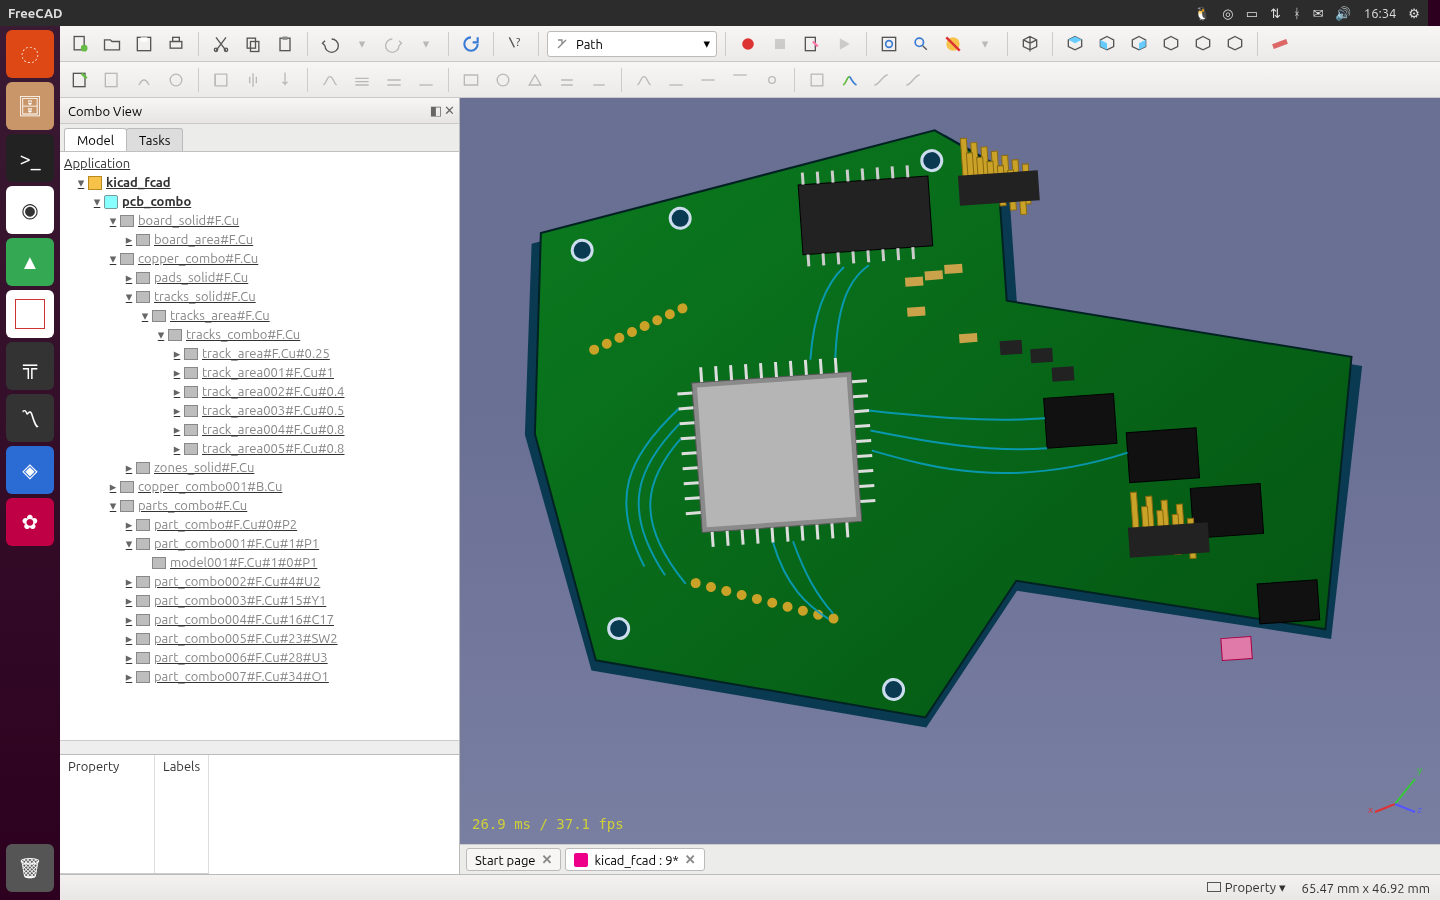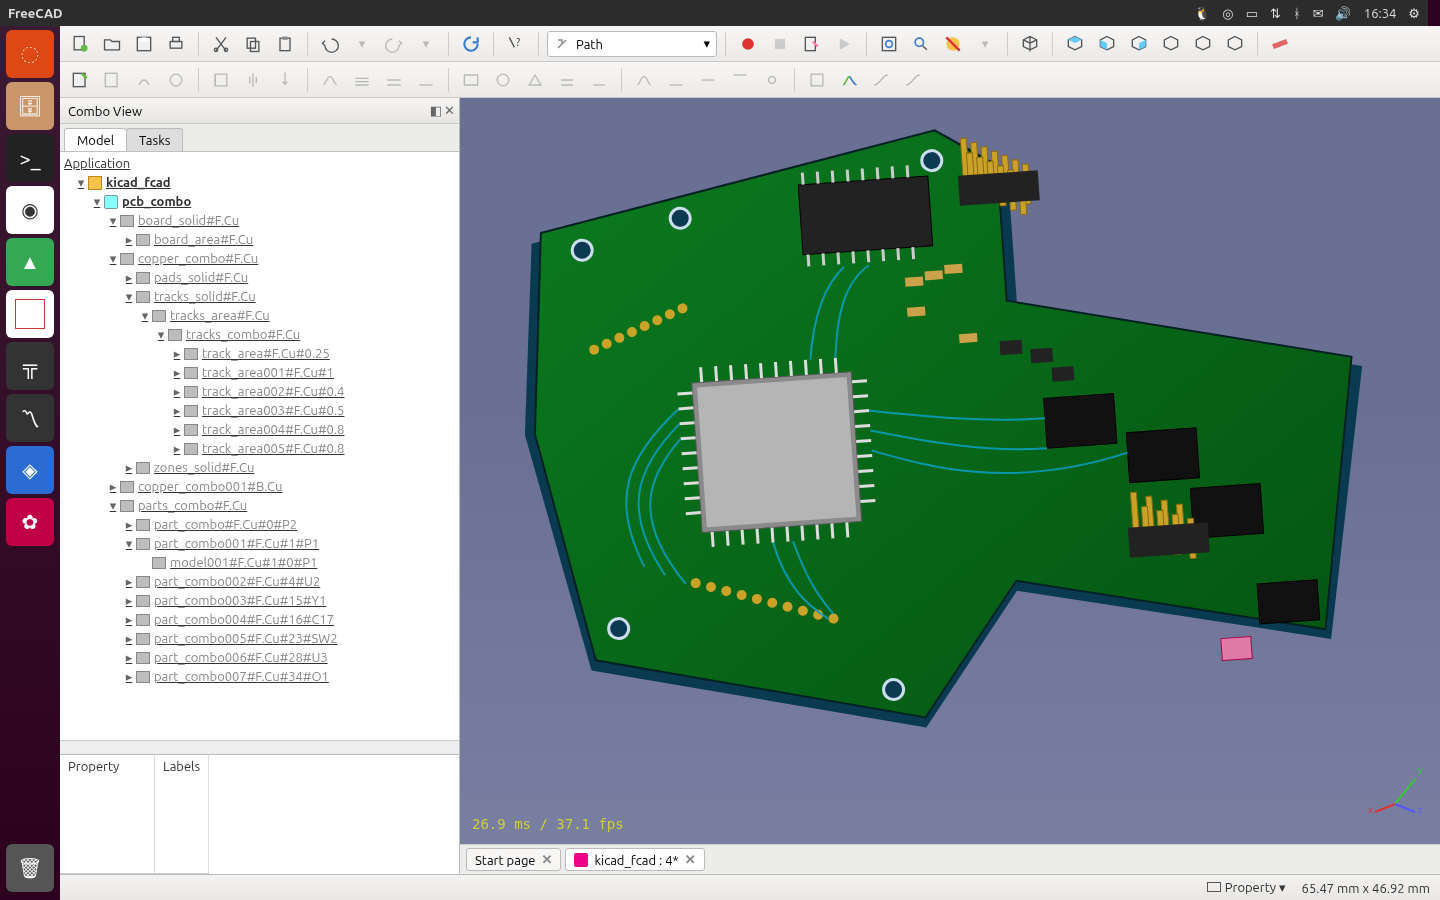--- a/index.html
+++ b/index.html
@@ -785,21 +785,21 @@
         </div>
       </div>
 
       <div class="doc-tabs-row">
         <div class="doc-tab">
           <span>Start page</span>
           <span class="xbtn">✕</span>
         </div>
         <div class="doc-tab active">
           <span class="fico"></span>
-          <span>kicad_fcad : 4*</span>
+          <span>kicad_fcad : 9*</span>
           <span class="xbtn">✕</span>
         </div>
       </div>
     </div>
   </div>
 
   <div class="status">
     <div class="right">
       <span><span class="iconbox"></span><span>Property</span> ▾</span>
       <span>65.47 mm x 46.92 mm</span>

